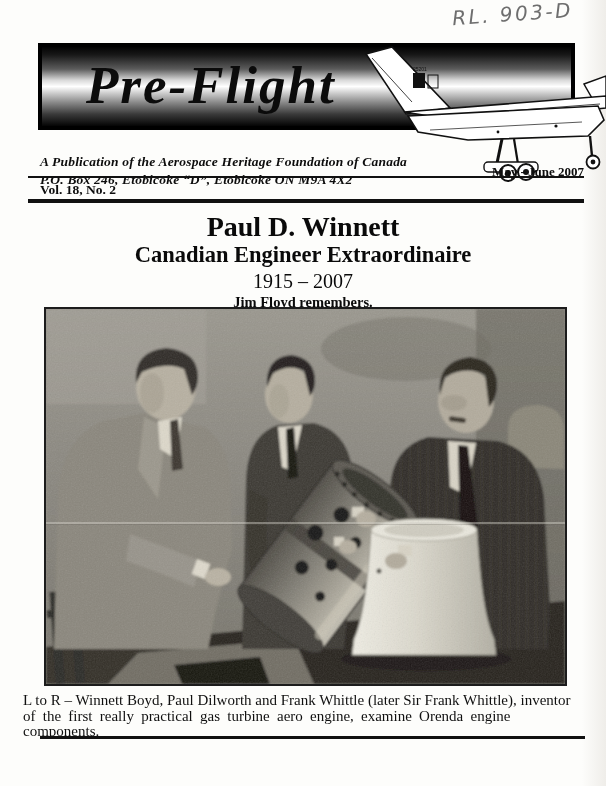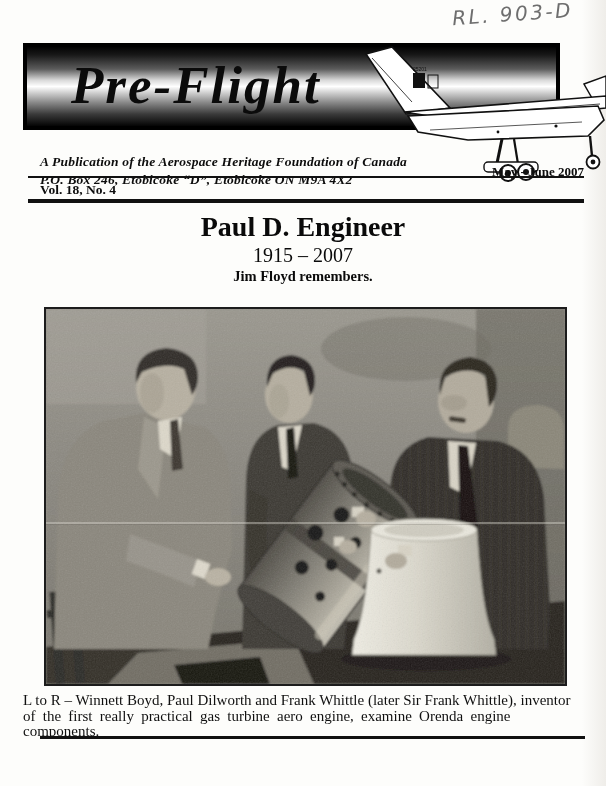--- a/index.html
+++ b/index.html
@@ -16,21 +16,21 @@
   .handwriting{
     position:absolute;left:452px;top:2px;
     font-family:"DejaVu Sans", sans-serif;
     font-style:italic;font-size:20px;letter-spacing:2.5px;
     color:#6e6e6e;transform:rotate(-4deg);
     white-space:nowrap;
   }
 
   
   .banner{
-    position:absolute;left:23px;top:43px;width:537px;height:87px;
+    position:absolute;left:38px;top:43px;width:537px;height:87px;
     box-sizing:border-box;border:4px solid #000;
     background:linear-gradient(180deg,
       #030303 0%, #181818 10%, #5c5c5c 28%, #d9d9d9 42%,
       #ffffff 50%, #cfcfcf 58%, #8a8a8a 70%, #3a3a3a 85%, #050505 100%);
   }
   .masthead-title{
     position:absolute;left:44px;top:8px;
     font-family:"Liberation Serif", serif;
     font-weight:bold;font-style:italic;
     font-size:53px;line-height:60px;letter-spacing:2px;
@@ -123,27 +123,28 @@
     <circle cx="243" cy="120" r="2.4" fill="#111"></circle>
   </svg>
 
   <div class="pub-info">
     <div>A Publication of the Aerospace Heritage Foundation of Canada</div>
     <div>P.O. Box 246, Etobicoke “D”, Etobicoke ON  M9A 4X2</div>
   </div>
 
   <div class="rule rule-thin"></div>
 
-  <div class="issue-vol">Vol. 18, No. 4</div>
+  <div class="issue-vol">Vol. 18, No. 2</div>
   <div class="issue-date">May - June 2007</div>
 
   <div class="rule rule-thick"></div>
 
   <div class="title-block">
-    <h1>Paul D. Engineer</h1>
+    <h1>Paul D. Winnett</h1>
+    <h2>Canadian Engineer Extraordinaire</h2>
     <div class="title-years">1915 – 2007</div>
     <div class="title-byline">Jim Floyd remembers.</div>
   </div>
 
   <div class="photo">
     <svg width="519" height="375" viewBox="0 0 519 375" xmlns="http://www.w3.org/2000/svg">
       <defs>
         <filter id="noise" x="0" y="0" width="100%" height="100%">
           <feTurbulence type="fractalNoise" baseFrequency="0.75" numOctaves="2" stitchTiles="stitch"></feTurbulence>
           <feColorMatrix type="saturate" values="0"></feColorMatrix>

